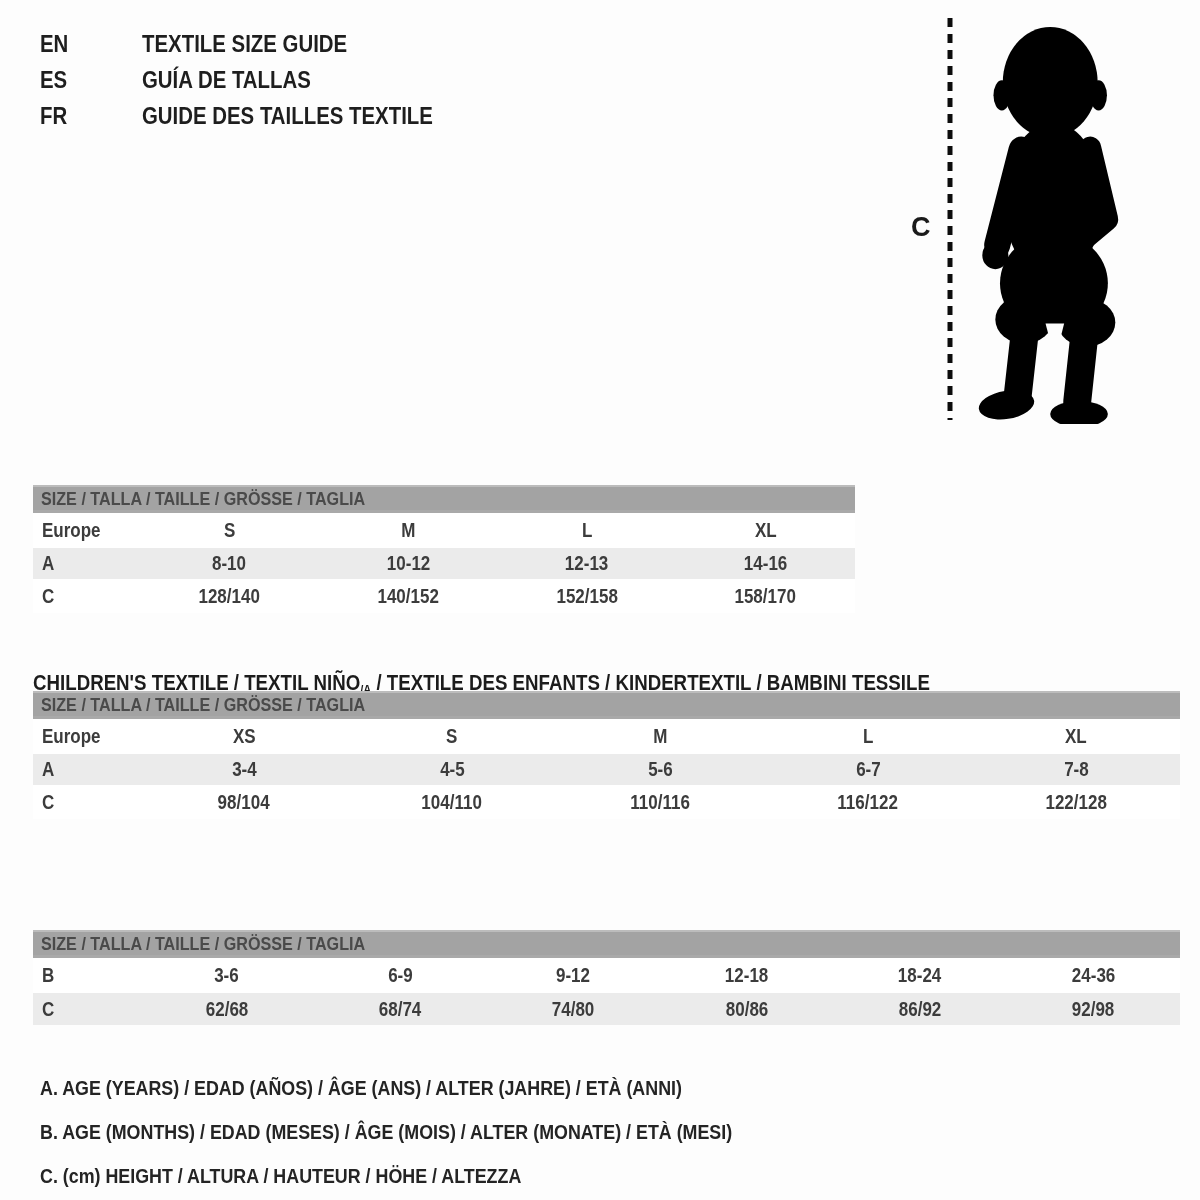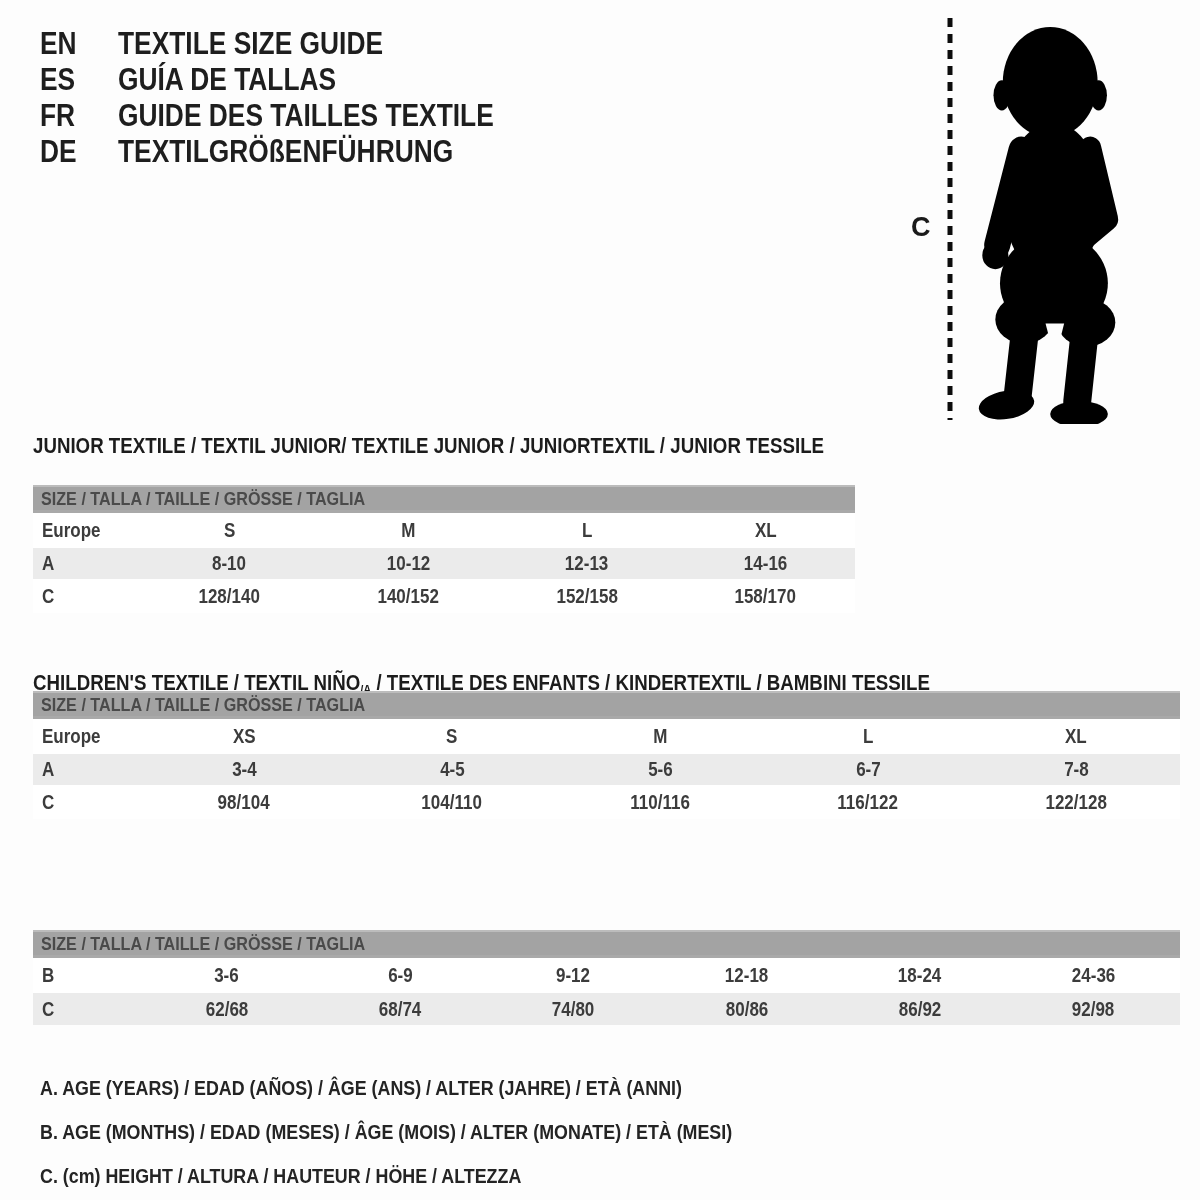--- a/index.html
+++ b/index.html
@@ -5,21 +5,21 @@
   * { margin:0; padding:0; box-sizing:border-box; }
   html,body { width:1200px; height:1200px; background:#ffffff; overflow:hidden;
               font-family:"Liberation Sans", sans-serif; color:#2b2b2b; }
   .page { position:relative; width:1200px; height:1200px; background:#fdfdfd; }
 
   .cond  { display:inline-block; transform:scaleX(0.85); transform-origin:left center; white-space:nowrap; }
   .condc { display:inline-block; transform:scaleX(0.85); transform-origin:center center; white-space:nowrap; }
 
   
   .langs { position:absolute; left:40px; top:26px; }
-  .lang-row { display:flex; height:36px; align-items:center; font-weight:700; font-size:31px; color:#1e1e1e; }
+  .lang-row { display:flex; height:36px; align-items:center; font-weight:700; font-size:24px; color:#1e1e1e;gap:24px; }
   .lang-code { width:78px; }
 
   
   .figure { position:absolute; left:905px; top:12px; width:290px; height:420px; }
   .measure-c { position:absolute; left:6px; top:200px; font-size:27px; font-weight:700; color:#1a1a1a; }
   .dashline { position:absolute; left:41px; top:6px; width:8px; height:402px; }
   .baby-svg { position:absolute; left:55px; top:10px; width:186px; height:402px; }
 
   
   .sec-title { position:absolute; left:33px; font-size:22px; font-weight:700; color:#1c1c1c; }
@@ -58,24 +58,20 @@
       <span class="cond">TEXTILE SIZE GUIDE</span>
     </div>
     <div class="lang-row">
       <span class="lang-code"><span class="cond">ES</span></span>
       <span class="cond">GUÍA DE TALLAS</span>
     </div>
     <div class="lang-row">
       <span class="lang-code"><span class="cond">FR</span></span>
       <span class="cond">GUIDE DES TAILLES TEXTILE</span>
     </div>
-    <div class="lang-row">
-      <span class="lang-code"><span class="cond">DE</span></span>
-      <span class="cond">TEXTILGRÖßENFÜHRUNG</span>
-    </div>
   </div>
 
   <div class="figure">
     <span class="measure-c">C</span>
     <svg class="dashline" viewBox="0 0 8 402" preserveAspectRatio="none">
       <line x1="4" y1="0" x2="4" y2="402" stroke="#0c0c0c" stroke-width="5" stroke-dasharray="9 7"></line>
     </svg>
     <svg class="baby-svg" viewBox="0 0 200 400" preserveAspectRatio="none">
       <g fill="#000000">
         <ellipse cx="97" cy="60" rx="51" ry="55"></ellipse>
@@ -90,23 +86,20 @@
         <ellipse cx="136" cy="299" rx="31" ry="24"></ellipse>
         <path d="M92 300 L112 300 L102 336 Z" fill="#fdfdfd"></path>
         <path d="M70 306 L62 372" stroke="#000000" stroke-width="30" stroke-linecap="round" fill="none"></path>
         <path d="M134 309 L126 378" stroke="#000000" stroke-width="30" stroke-linecap="round" fill="none"></path>
         <ellipse cx="50" cy="381" rx="30" ry="14" transform="rotate(-8 50 381)"></ellipse>
         <ellipse cx="128" cy="390" rx="31" ry="13"></ellipse>
       </g>
     </svg>
   </div>
 
-  <h2 class="sec-title" style="top:433px;">
-    <span class="cond">JUNIOR TEXTILE / TEXTIL JUNIOR/ TEXTILE JUNIOR / JUNIORTEXTIL / JUNIOR TESSILE</span>
-  </h2>
   <div class="tbl tbl-junior">
     <div class="size-bar">
       <span class="cond">SIZE / TALLA / TAILLE / GRÖSSE / TAGLIA</span>
     </div>
     <div class="trow r1">
       <span class="lbl"><span class="cond">Europe</span></span>
       <span class="cell"><span class="condc">S</span></span>
       <span class="cell"><span class="condc">M</span></span>
       <span class="cell"><span class="condc">L</span></span>
       <span class="cell"><span class="condc">XL</span></span>

